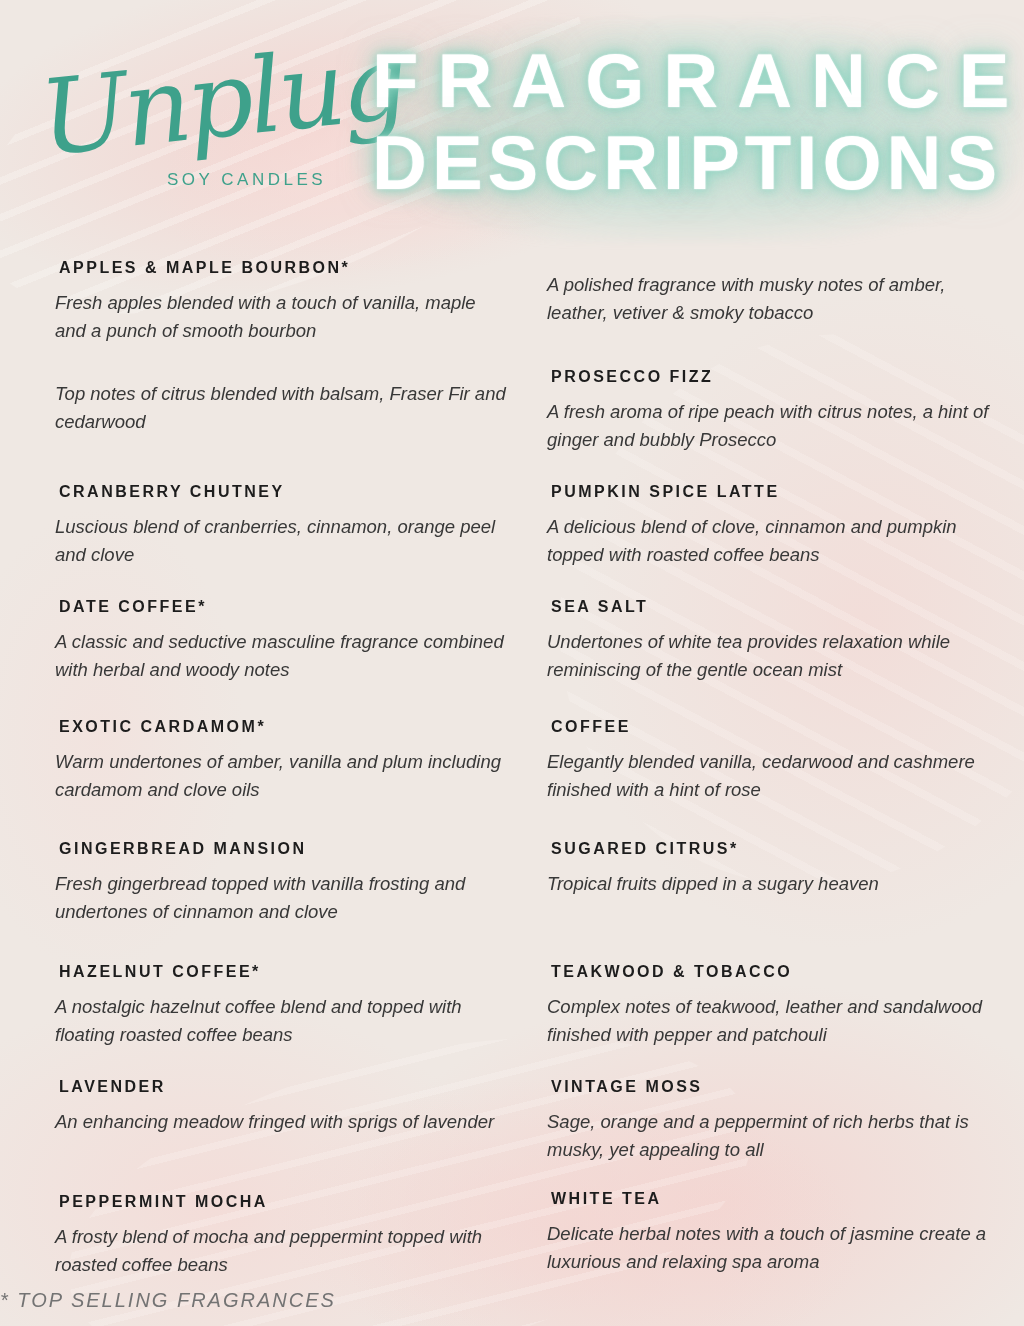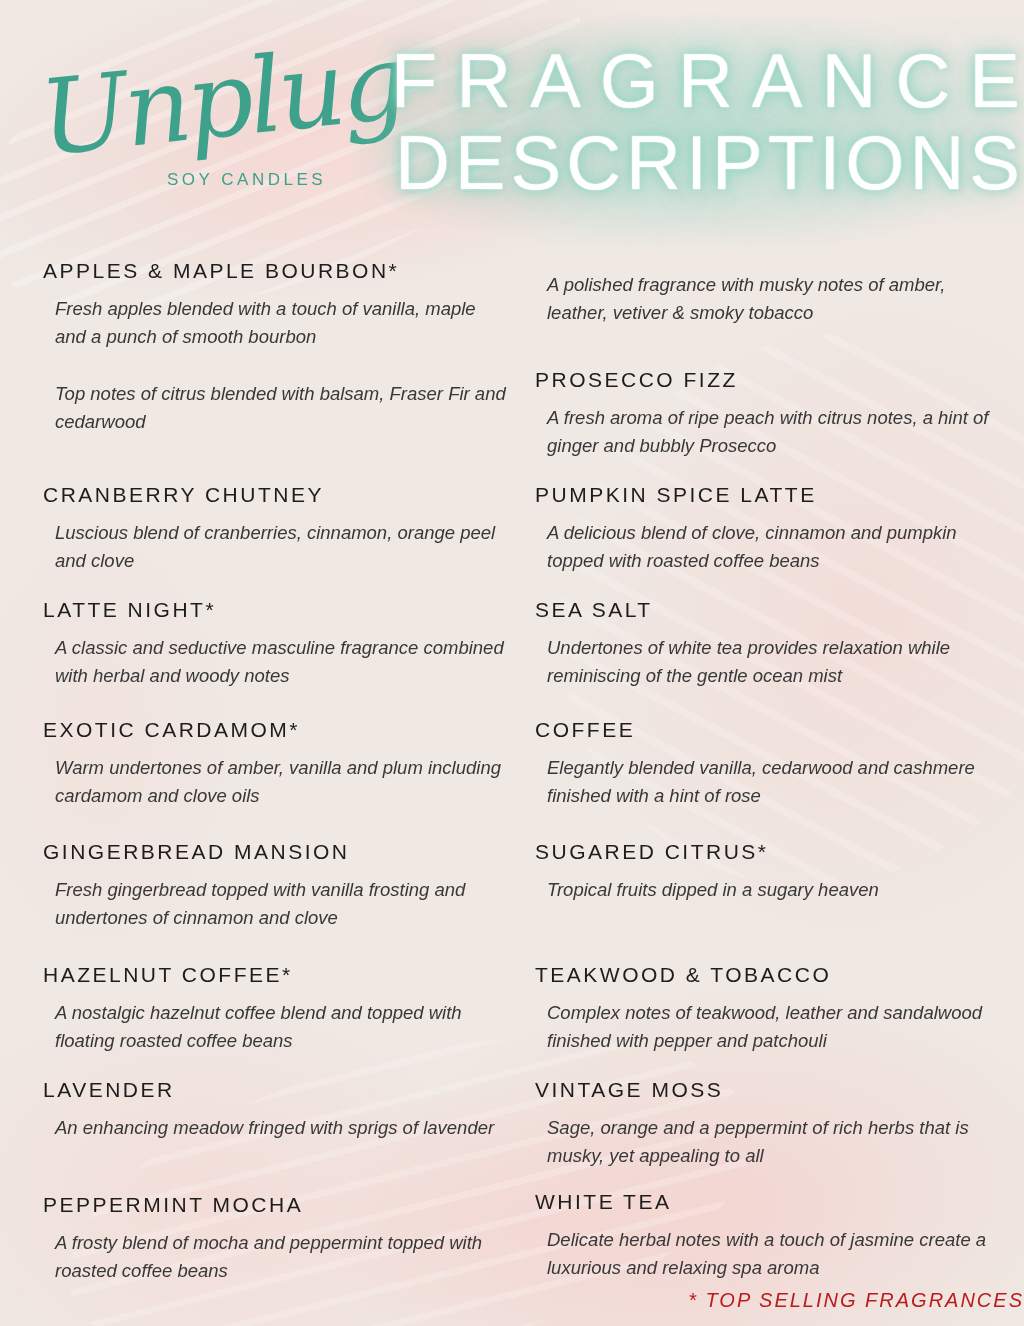--- a/index.html
+++ b/index.html
@@ -47,45 +47,45 @@
   }
 
   
   .title-glow{
     position:absolute;left:352px;top:20px;width:672px;height:222px;
     background:radial-gradient(ellipse at center,rgba(156,216,199,.55) 0%,rgba(156,216,199,.3) 48%,rgba(156,216,199,0) 78%);
     filter:blur(4px);pointer-events:none;
   }
   .page-title{
     position:absolute;left:372px;top:40px;width:648px;margin:0;
-    color:#ffffff;font-weight:400;text-align:right;
+    color:#ffffff;font-weight:700;text-align:left;
     text-shadow:0 0 2px rgba(255,255,255,.8),0 0 8px rgba(139,211,192,.95),
                 0 0 18px rgba(139,211,192,.8),0 0 34px rgba(139,211,192,.55);
   }
   .title-line{display:block;font-size:76px;line-height:82px;}
   .title-line1{letter-spacing:19px;margin-right:-19px;}
   .title-line2{letter-spacing:5px;margin-right:-5px;}
 
   
   .col{position:absolute;top:259px;}
   .col-left{left:43px;width:477px;}
   .col-right{left:535px;width:472px;}
   .entry{position:absolute;left:0;right:0;}
   .entry h2{
-    margin:0 0 7px 0;font-size:21px;line-height:1.15;font-weight:400;
+    margin:0 0 7px 16px;font-size:16px;line-height:1.15;font-weight:700;
     letter-spacing:2.5px;color:#1D1D1D;
   }
   .entry p{
     margin:12px;font-size:18.5px;line-height:1.5;font-style:italic;color:#383838;
   }
 
   
   .footnote{
-    position:absolute;left:0;top:1289px;width:100%;margin:0;text-align:right;
-    font-size:20px;font-style:italic;letter-spacing:2px;color:#b91c1c;
+    position:absolute;left:0;top:1289px;width:100%;margin:0;text-align:left;
+    font-size:20px;font-style:italic;letter-spacing:2px;color:#737373;
   }
 </style>
 </head>
 <body>
 
 <div class="page">
 
   <div class="wash wash1"></div>
   <div class="wash wash1b"></div>
   <div class="wash wash2"></div>
@@ -114,21 +114,21 @@
       <p>Fresh apples blended with a touch of vanilla, maple and a punch of smooth bourbon</p>
     </article>
     <article class="entry" style="top:109px">
       <p>Top notes of citrus blended with balsam, Fraser Fir and cedarwood</p>
     </article>
     <article class="entry" style="top:224px">
       <h2>CRANBERRY CHUTNEY</h2>
       <p>Luscious blend of cranberries, cinnamon, orange peel and clove</p>
     </article>
     <article class="entry" style="top:339px">
-      <h2>LATTE NIGHT*</h2>
+      <h2>DATE COFFEE*</h2>
       <p>A classic and seductive masculine fragrance combined with herbal and woody notes</p>
     </article>
     <article class="entry" style="top:459px">
       <h2>EXOTIC CARDAMOM*</h2>
       <p>Warm undertones of amber, vanilla and plum including cardamom and clove oils</p>
     </article>
     <article class="entry" style="top:581px">
       <h2>GINGERBREAD MANSION</h2>
       <p>Fresh gingerbread topped with vanilla frosting and undertones of cinnamon and clove</p>
     </article>

